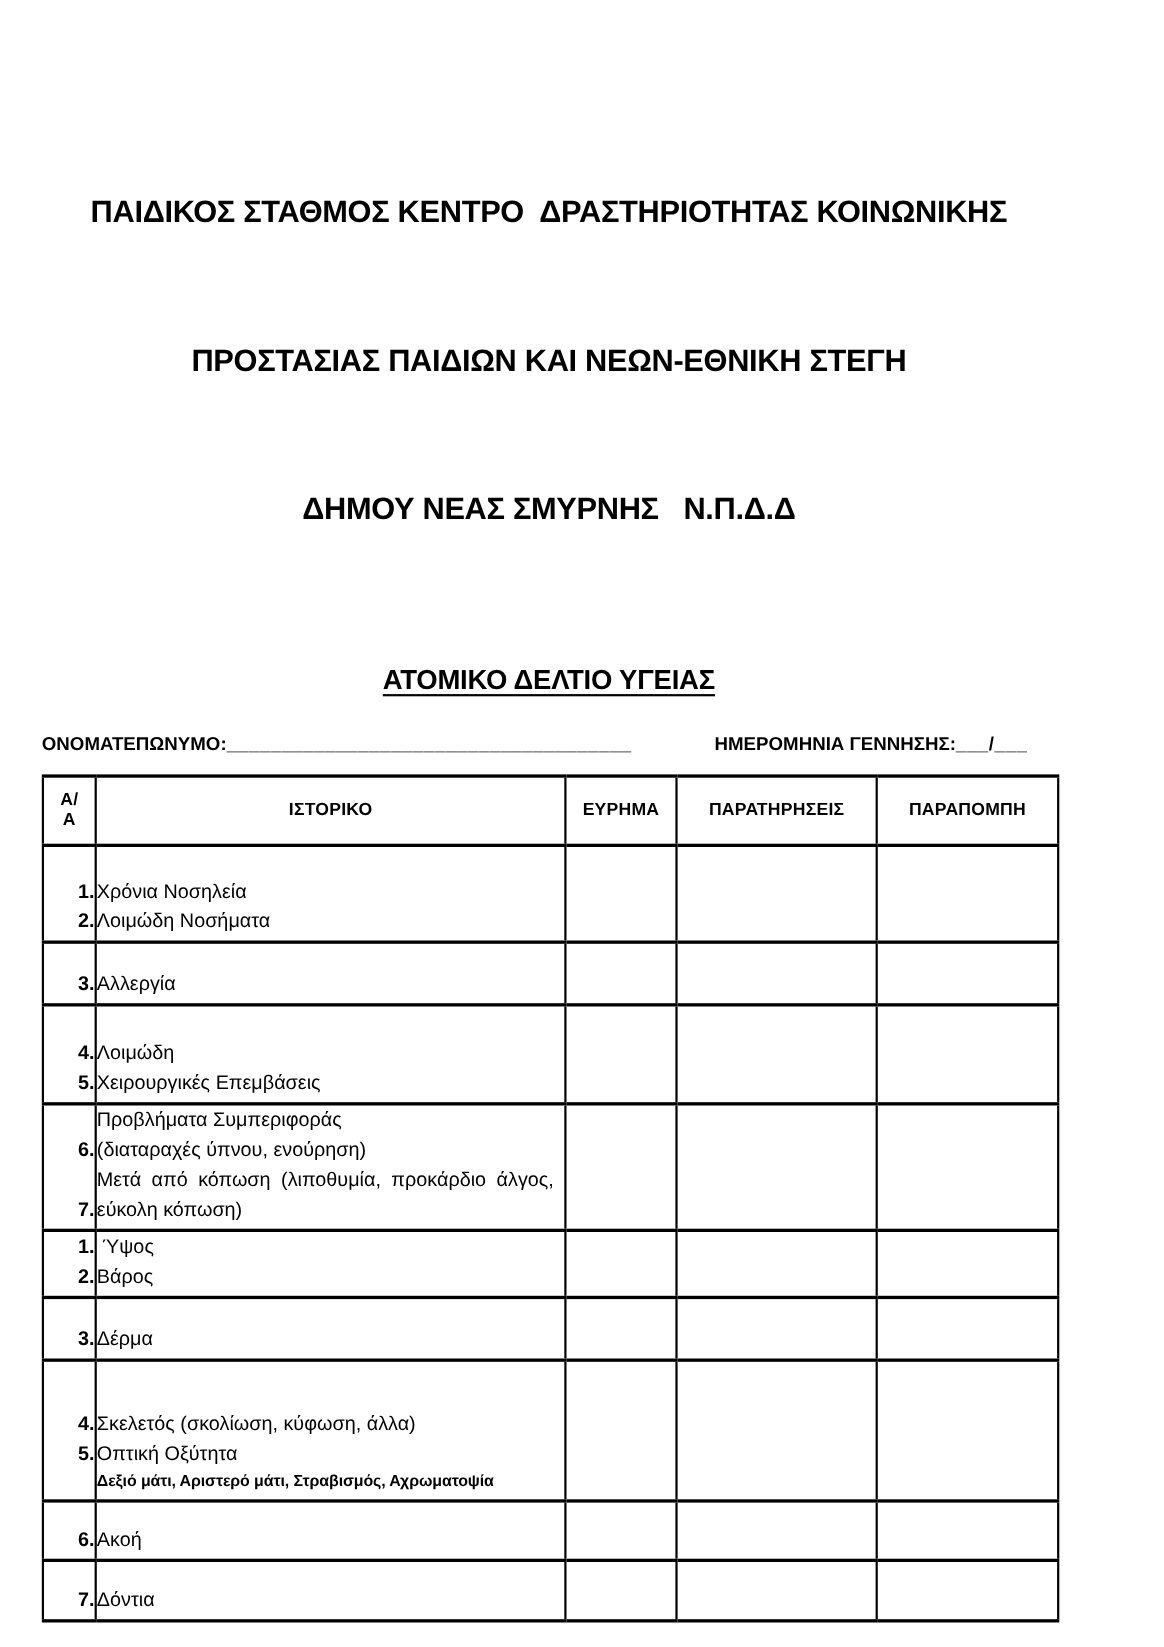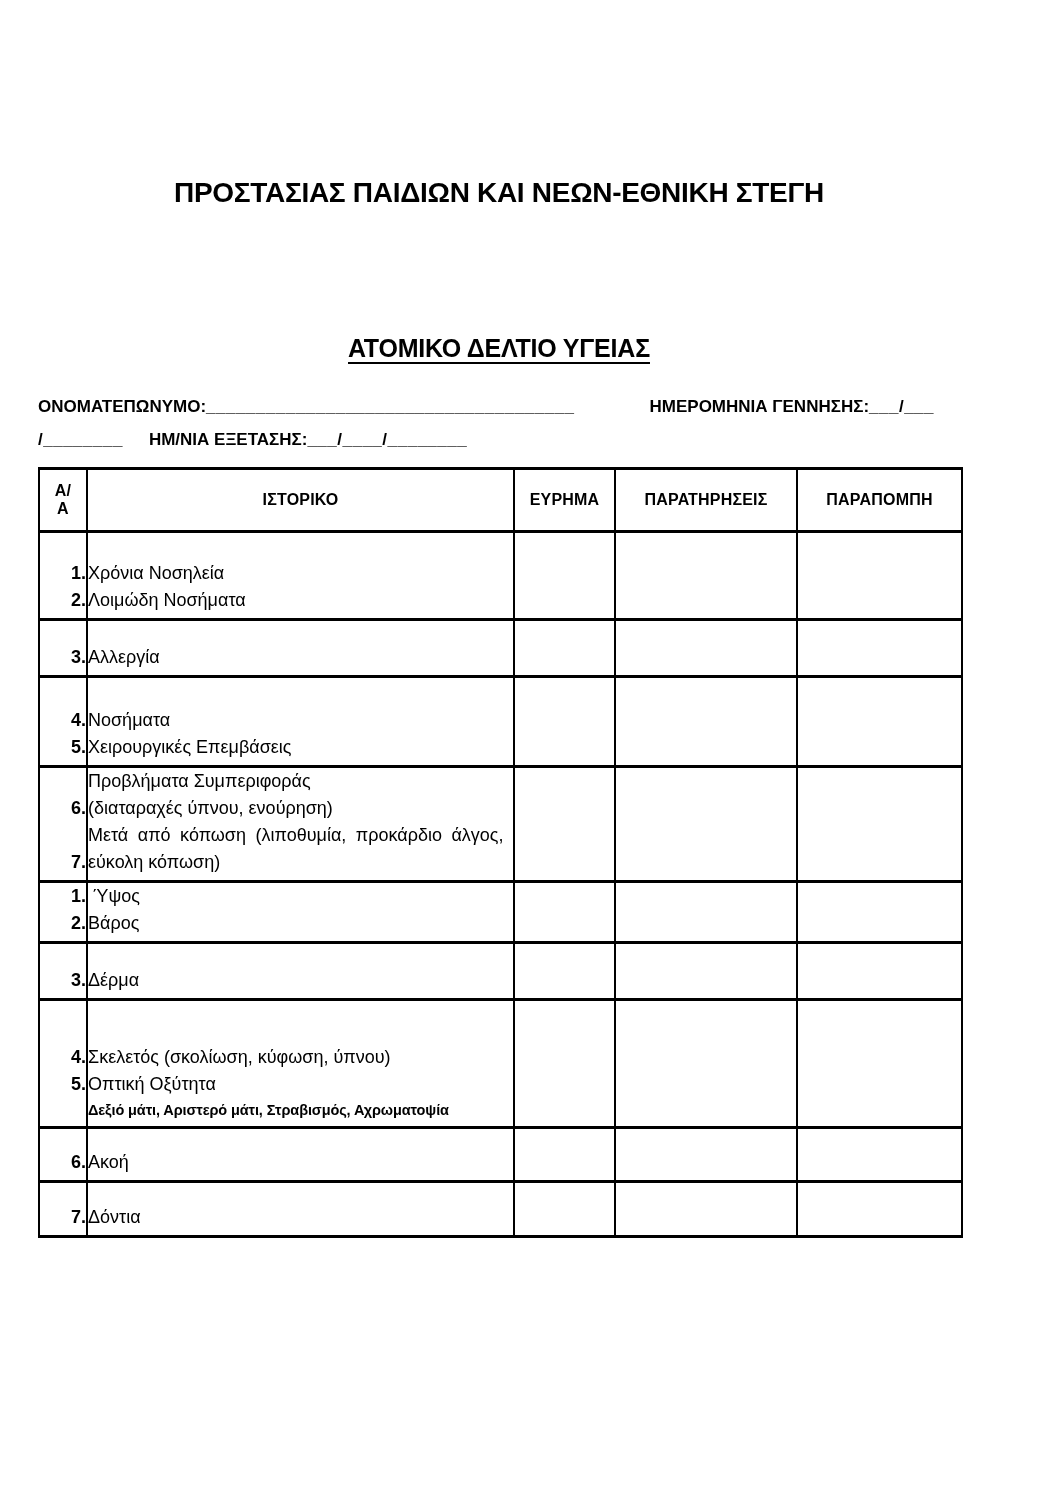--- a/index.html
+++ b/index.html
@@ -56,37 +56,34 @@
   .line.gap-top{}
   .line.justify{word-spacing:4.5px;}
 </style>
 </head>
 <body>
 
 <div class="page">
 
   <header>
     <div class="title">
+      <div>ΠΑΙΔΙΚΟΣ ΣΤΑΘΜΟΣ ΚΕΝΤΡΟ  ΔΡΑΣΤΗΡΙΟΤΗΤΑΣ ΚΟΙΝΩΝΙΚΗΣ</div>
       <div>ΠΡΟΣΤΑΣΙΑΣ ΠΑΙΔΙΩΝ ΚΑΙ ΝΕΩΝ-ΕΘΝΙΚΗ ΣΤΕΓΗ</div>
+      <div>ΔΗΜΟΥ ΝΕΑΣ ΣΜΥΡΝΗΣ   Ν.Π.Δ.Δ</div>
     </div>
     <div class="subtitle">ΑΤΟΜΙΚΟ ΔΕΛΤΙΟ ΥΓΕΙΑΣ</div>
   </header>
 
   <div class="fields">
     <div class="field-line line1">
       <span class="lbl">ΟΝΟΜΑΤΕΠΩΝΥΜΟ:</span>
       <span class="blank">_____________________________________</span>
       <span class="spacer"></span>
       <span class="lbl">ΗΜΕΡΟΜΗΝΙΑ ΓΕΝΝΗΣΗΣ:</span>
       <span class="blank">___/___</span>
-    </div>
-    <div class="field-line line2">
-      <span class="blank">/________</span>
-      <span class="lbl lbl2">ΗΜ/ΝΙΑ ΕΞΕΤΑΣΗΣ:</span>
-      <span class="blank">___/____/________</span>
     </div>
   </div>
 
   <table class="health">
     <colgroup>
       <col style="width:48px">
       <col style="width:427px">
       <col style="width:101px">
       <col style="width:182px">
       <col style="width:165px">
@@ -124,21 +121,21 @@
           <td class="empty-cell"></td>
           <td class="empty-cell"></td>
           <td class="empty-cell"></td>
         </tr>
         <tr style="height: 90px;">
           <td class="num-cell">
             <div class="line">4.</div>
             <div class="line">5.</div>
           </td>
           <td class="hist-cell">
-            <div class="line">Νοσήματα</div>
+            <div class="line">Λοιμώδη</div>
             <div class="line">Χειρουργικές Επεμβάσεις</div>
           </td>
           <td class="empty-cell"></td>
           <td class="empty-cell"></td>
           <td class="empty-cell"></td>
         </tr>
         <tr style="height: 112px;">
           <td class="num-cell">
             <div class="line">&nbsp;</div>
             <div class="line">6.</div>
@@ -179,21 +176,21 @@
           <td class="empty-cell"></td>
           <td class="empty-cell"></td>
         </tr>
         <tr style="height: 128px;">
           <td class="num-cell">
             <div class="line">4.</div>
             <div class="line">5.</div>
             <div class="line small gap-top">&nbsp;</div>
           </td>
           <td class="hist-cell">
-            <div class="line">Σκελετός (σκολίωση, κύφωση, ύπνου)</div>
+            <div class="line">Σκελετός (σκολίωση, κύφωση, άλλα)</div>
             <div class="line">Οπτική Οξύτητα</div>
             <div class="line small gap-top">Δεξιό μάτι, Αριστερό μάτι, Στραβισμός, Αχρωματοψία</div>
           </td>
           <td class="empty-cell"></td>
           <td class="empty-cell"></td>
           <td class="empty-cell"></td>
         </tr>
         <tr style="height: 54px;">
           <td class="num-cell">
             <div class="line">6.</div>

